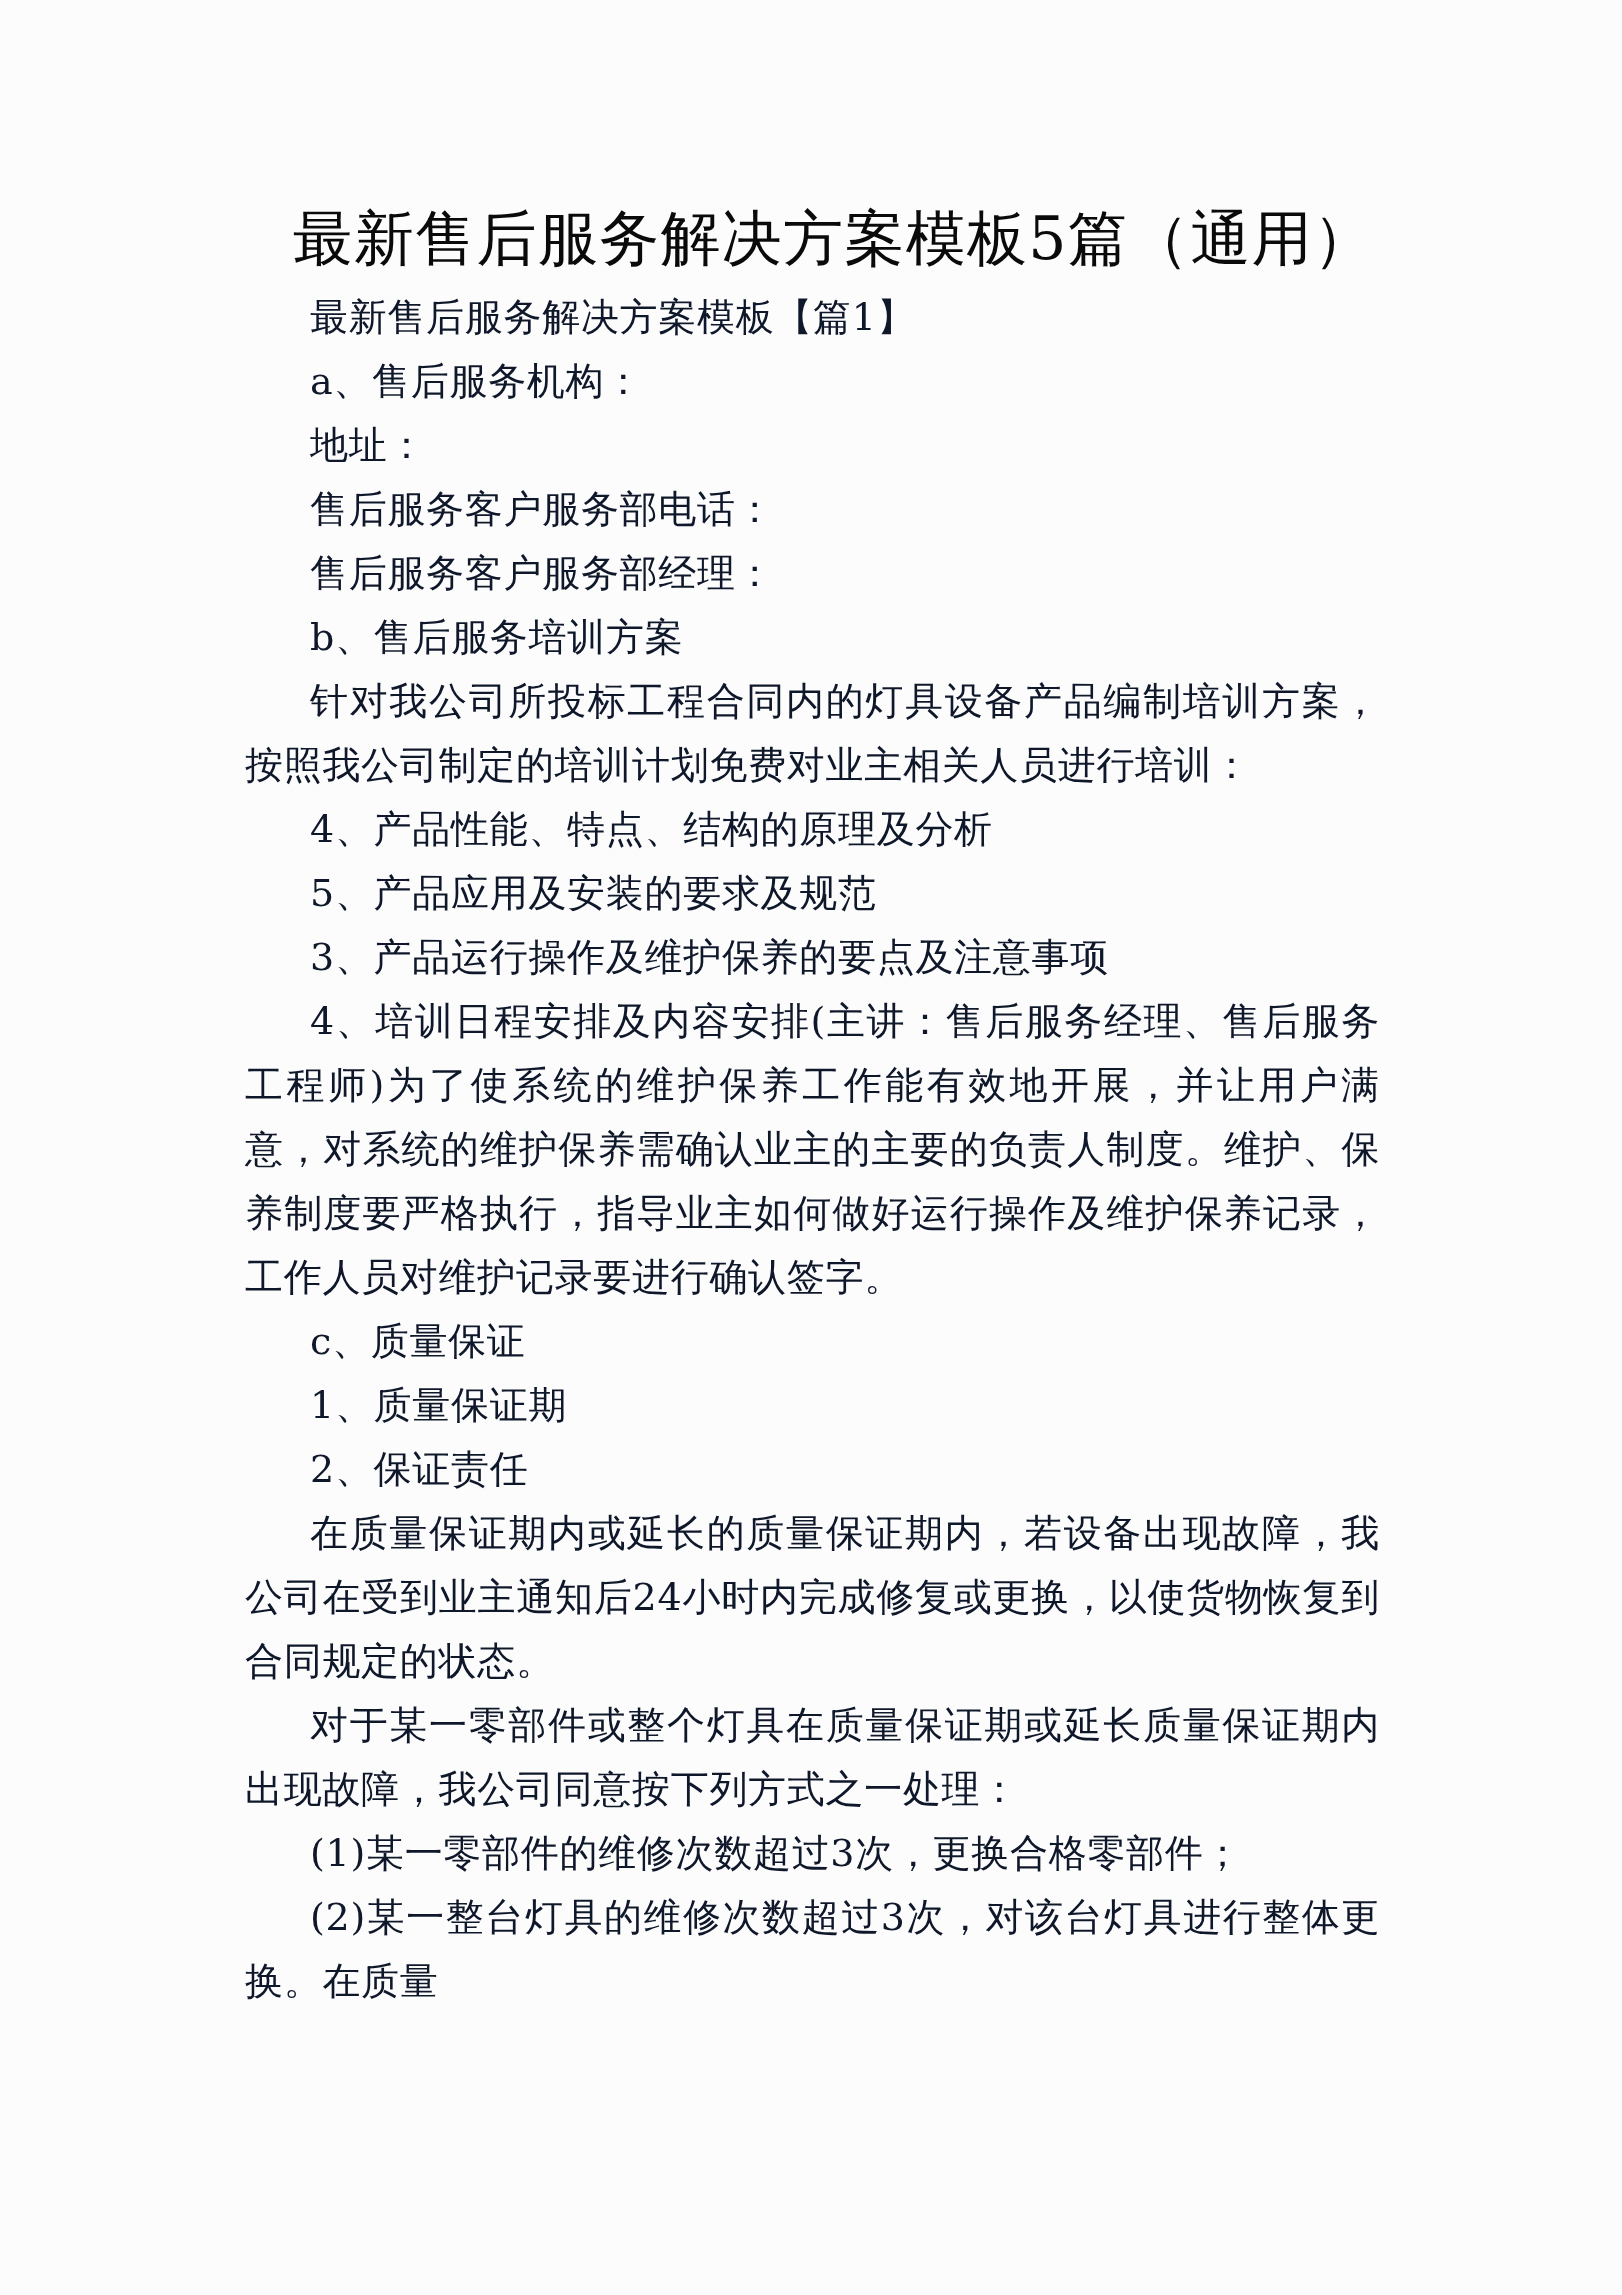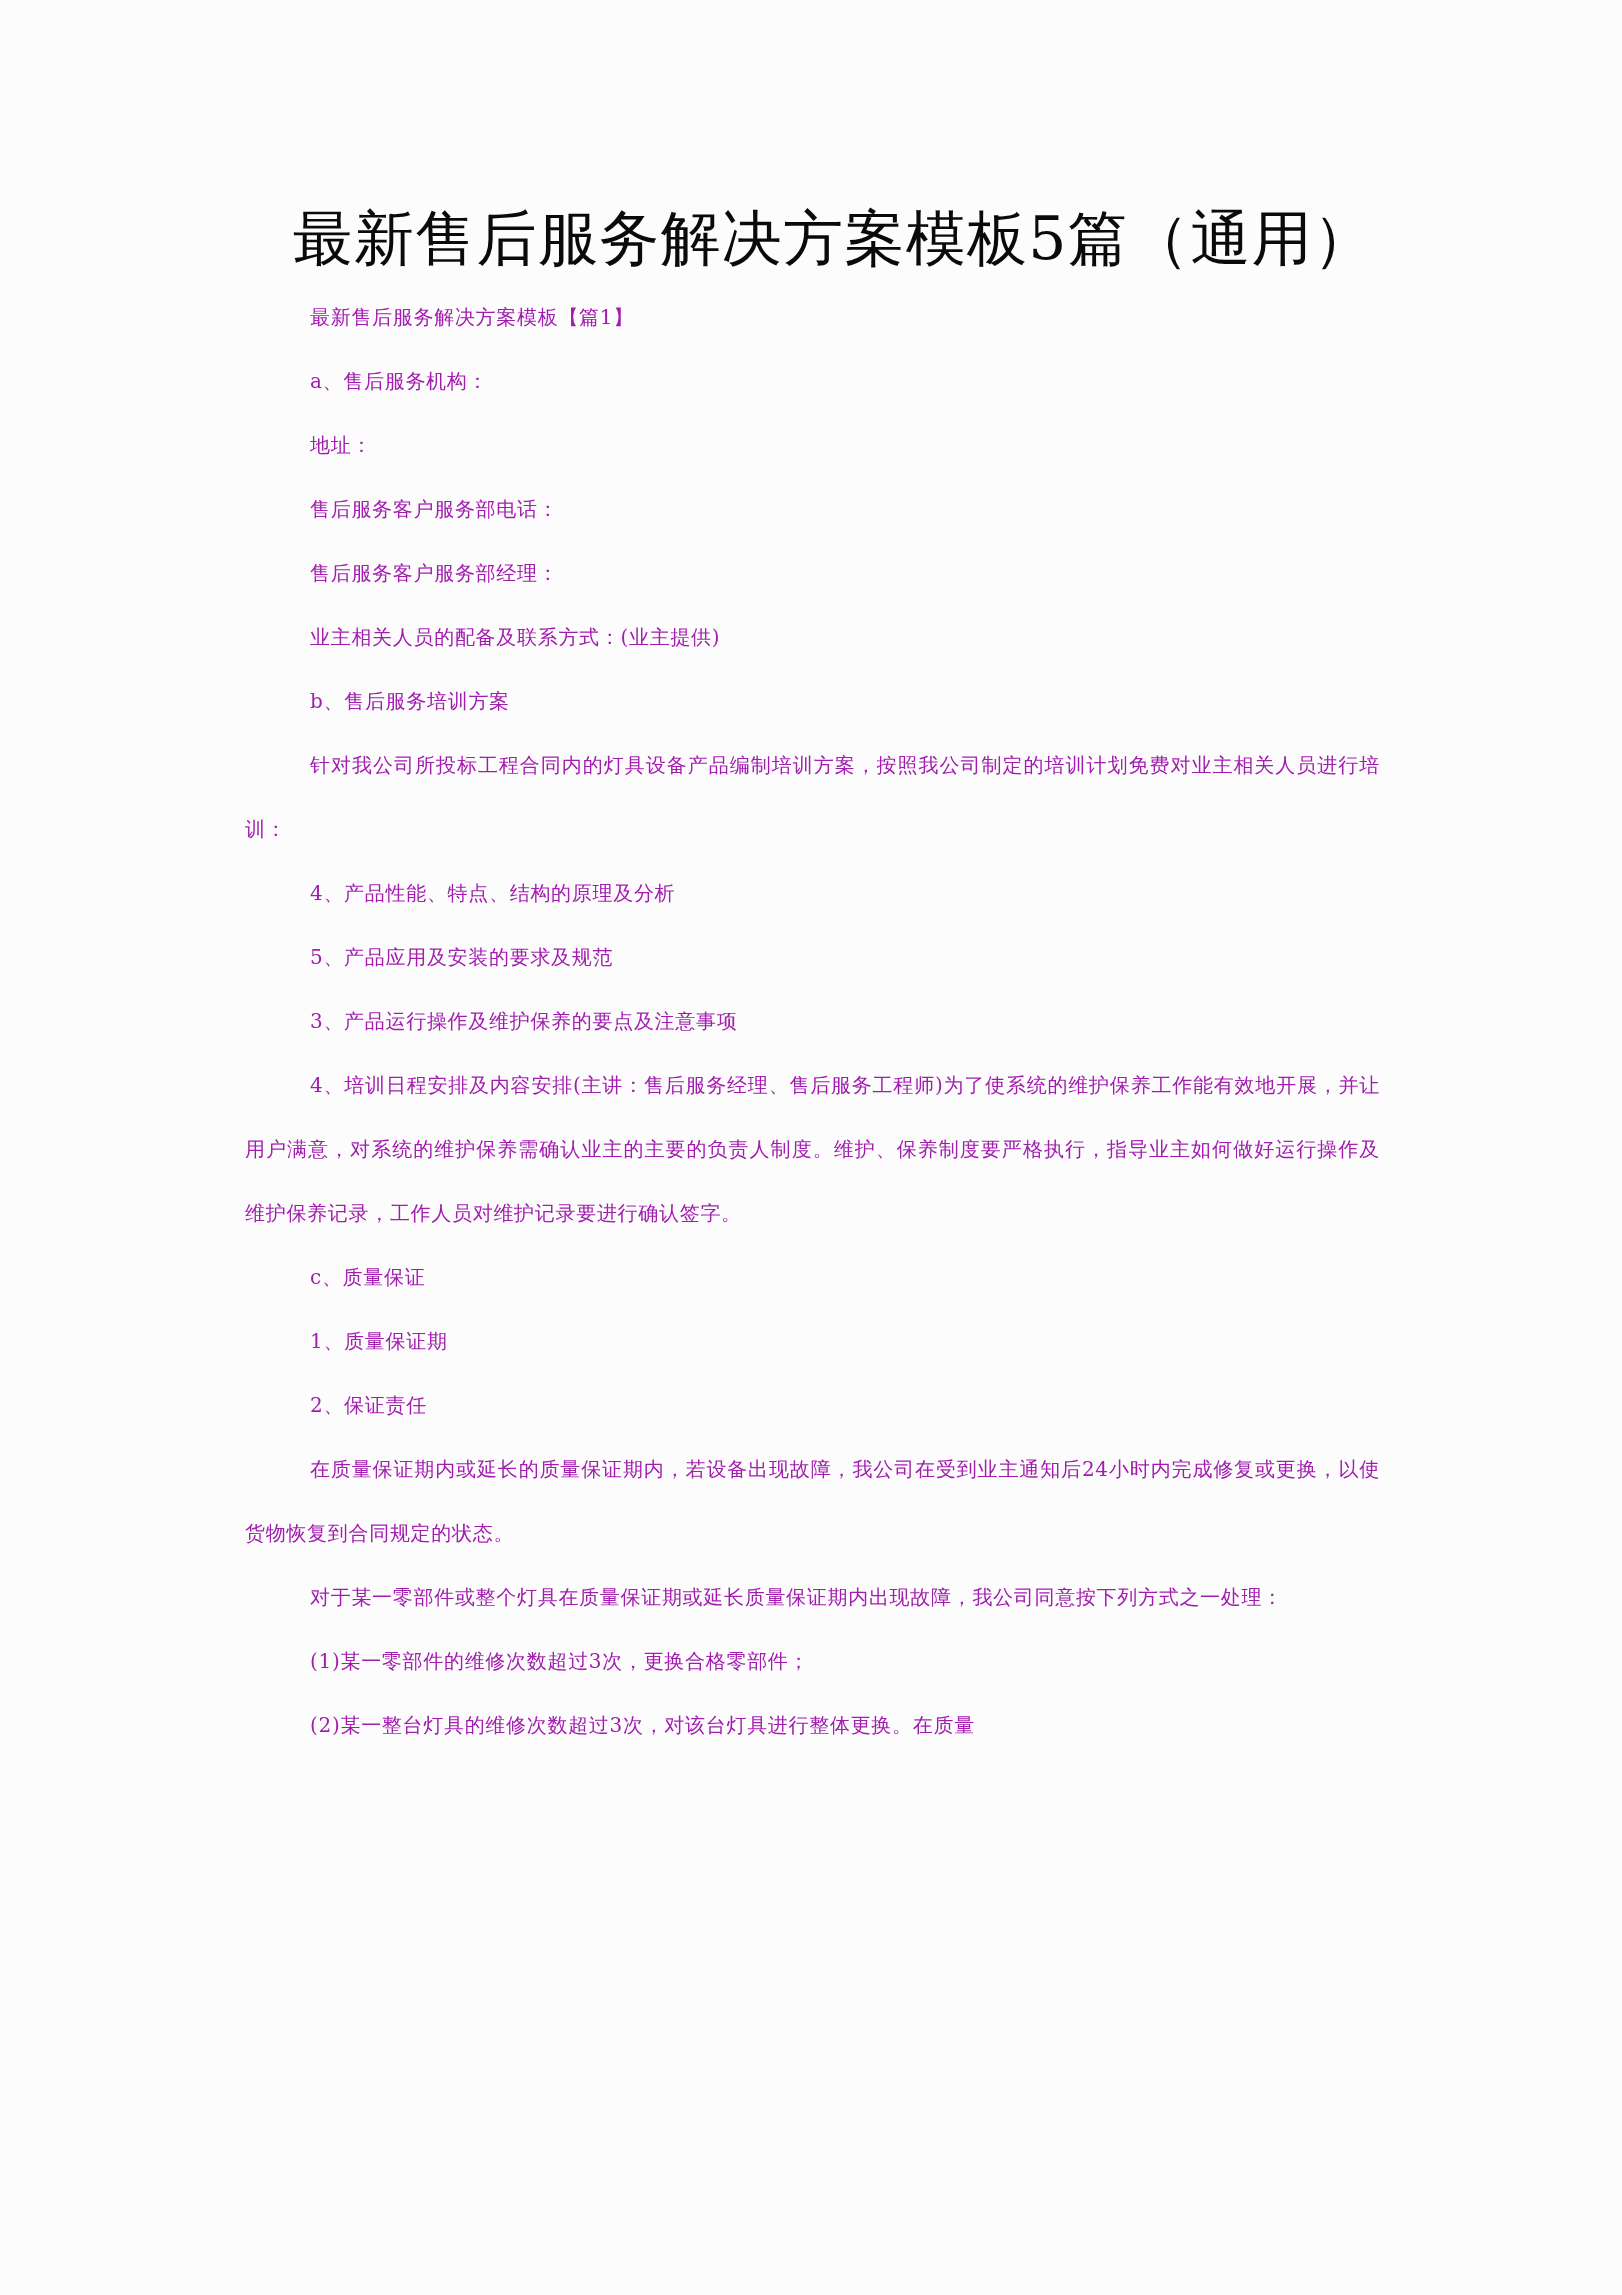--- a/index.html
+++ b/index.html
@@ -35,24 +35,24 @@
       font-weight: normal;
       color: #0a0a0a;
       margin: 0;
       padding-left: 22px;
     }
     .body {
       position: absolute;
       left: 245px;
       top: 285px;
       width: 1135px;
-      font-size: 20px;
+      font-size: 38px;
       line-height: 64px;
       letter-spacing: 0.7px;
-      color: #a21caf;
+      color: #0f172a;
     }
     .p {
       margin: 0;
       text-align: justify;
       text-align-last: left;
     }
     .indent {
       text-indent: 65px;
     }
   </style>
@@ -61,21 +61,20 @@
 
 <div class="page">
   <h1 class="title">最新售后服务解决方案模板5篇（通用）</h1>
 
   <div class="body">
     <p class="p indent">最新售后服务解决方案模板【篇1】</p>
     <p class="p indent">a、售后服务机构：</p>
     <p class="p indent">地址：</p>
     <p class="p indent">售后服务客户服务部电话：</p>
     <p class="p indent">售后服务客户服务部经理：</p>
-    <p class="p indent">业主相关人员的配备及联系方式：(业主提供)</p>
     <p class="p indent">b、售后服务培训方案</p>
     <p class="p indent">针对我公司所投标工程合同内的灯具设备产品编制培训方案，按照我公司制定的培训计划免费对业主相关人员进行培训：</p>
     <p class="p indent">4、产品性能、特点、结构的原理及分析</p>
     <p class="p indent">5、产品应用及安装的要求及规范</p>
     <p class="p indent">3、产品运行操作及维护保养的要点及注意事项</p>
     <p class="p indent">4、培训日程安排及内容安排(主讲：售后服务经理、售后服务工程师)为了使系统的维护保养工作能有效地开展，并让用户满意，对系统的维护保养需确认业主的主要的负责人制度。维护、保养制度要严格执行，指导业主如何做好运行操作及维护保养记录，工作人员对维护记录要进行确认签字。</p>
     <p class="p indent">c、质量保证</p>
     <p class="p indent">1、质量保证期</p>
     <p class="p indent">2、保证责任</p>
     <p class="p indent">在质量保证期内或延长的质量保证期内，若设备出现故障，我公司在受到业主通知后24小时内完成修复或更换，以使货物恢复到合同规定的状态。</p>

